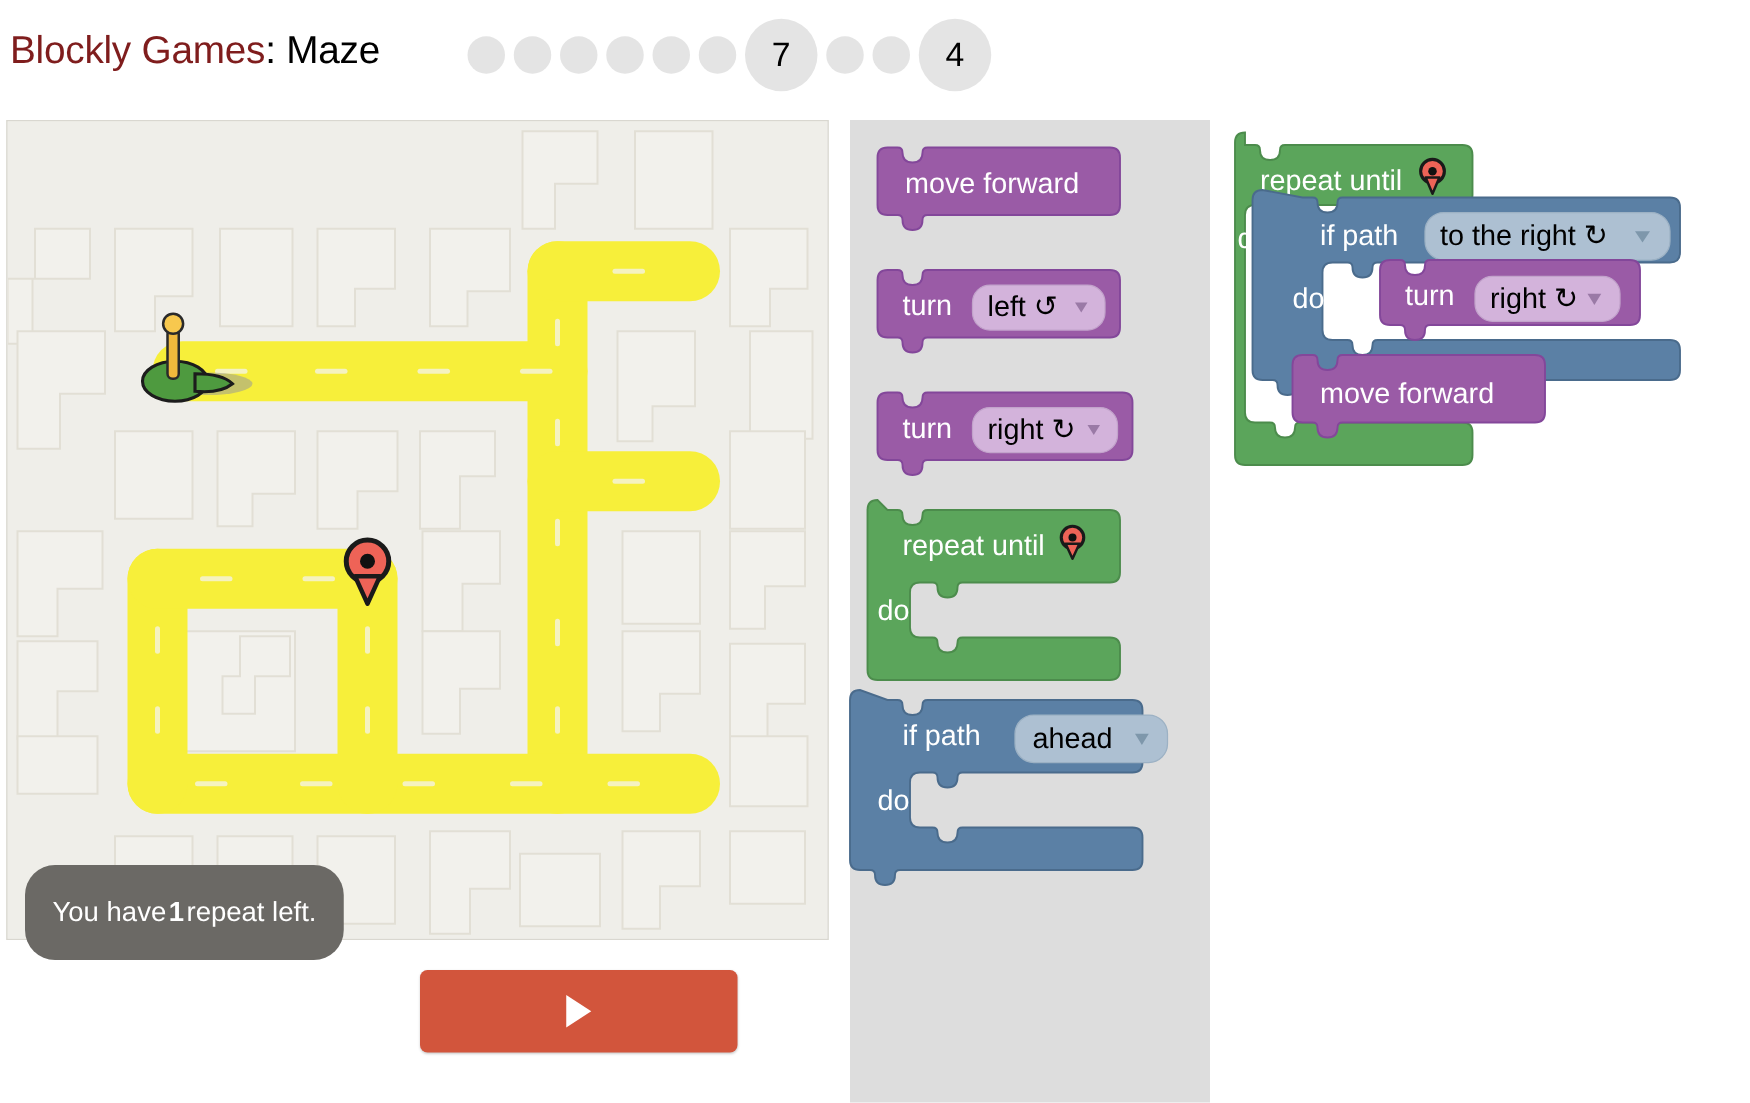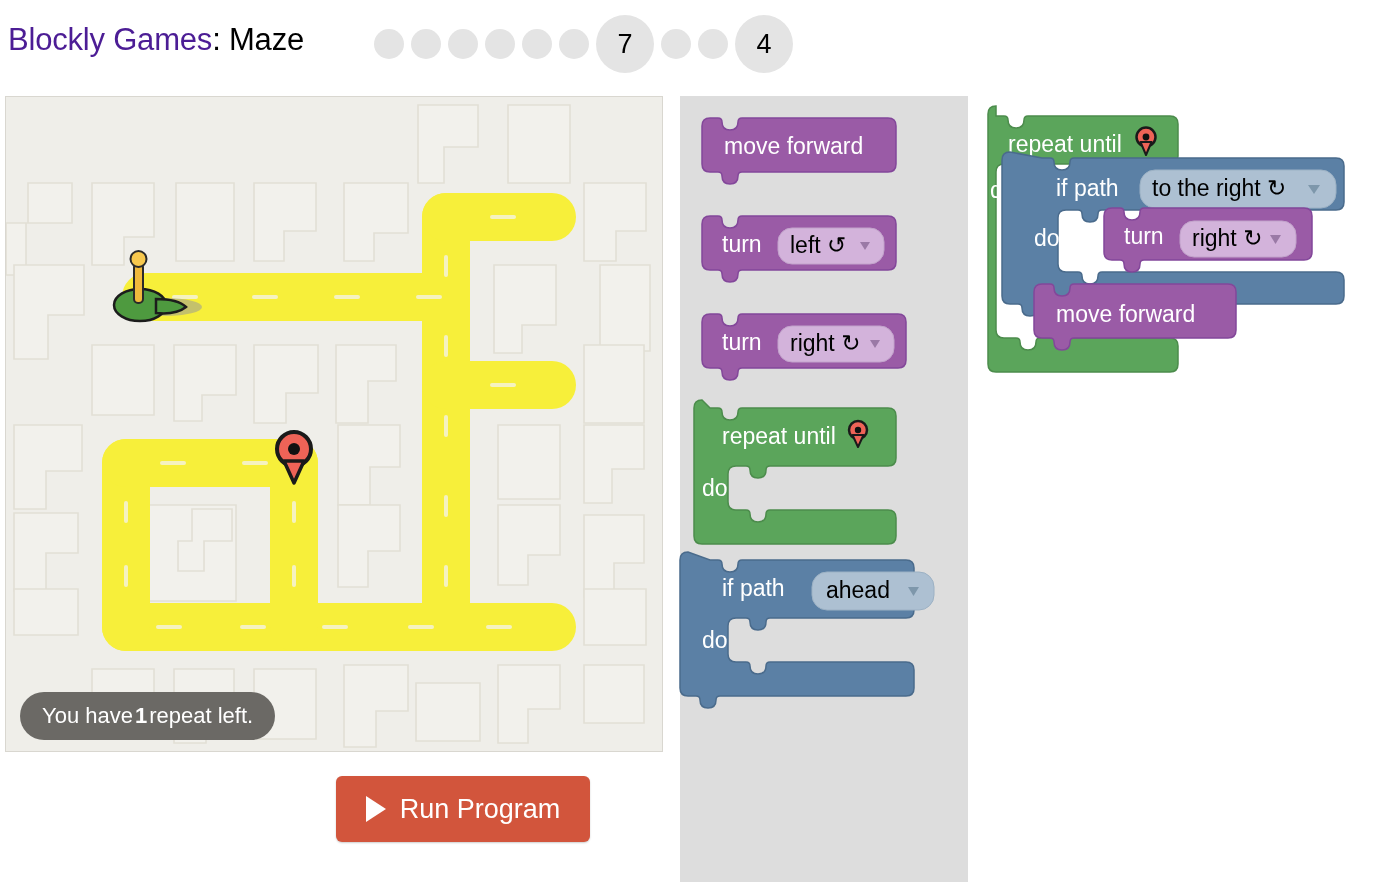--- a/index.html
+++ b/index.html
@@ -22,21 +22,21 @@
     width: 1400px; height: 90px;
   }
   #title-wrap {
     position: absolute;
     left: 8px; top: 22px;
     font-size: 31px;
     white-space: nowrap;
     letter-spacing: -0.2px;
   }
   #brand-link {
-    color: #4c1d95;
+    color: #7f1d1d;
     text-decoration: none;
     font-size: 31px;
   }
   #title-sep, #title-level {
     color: #000000;
     font-size: 31px;
   }
   #level-dots {
     position: absolute;
     left: 374px; top: 12px;
@@ -70,21 +70,21 @@
     border: 1px solid #d9d7d0;
     box-sizing: border-box;
     overflow: hidden;
   }
   #maze-svg { display: block; }
 
   #maze-status {
     position: absolute;
     left: 20px; top: 692px;
     height: 48px;
-    padding: 0 22px;
+    padding: 14px 22px;
     border-radius: 24px;
     background: #6b6965;
     color: #ffffff;
     font-size: 22px;
     display: flex;
     align-items: center;
     white-space: nowrap;
   }
   #maze-status b { font-weight: bold; padding: 0 2px; }
 
@@ -284,21 +284,20 @@
 </div>
 
 <div id="maze-status">
   <span>You have </span>
     <b>1</b>
     <span> repeat left.</span>
 </div>
 
 <button id="run-button">
   <span id="run-icon"></span>
-  <span>Run Program</span>
 </button>
 
 <div id="blockly-area">
 
   <div id="toolbox-flyout">
     <svg class="blk-svg" width="288" height="786" viewBox="0 0 288 786" xmlns="http://www.w3.org/2000/svg">
 
       <g>
         <path d="M30 22 h8 q4 0 4 4 q0 8 8 8 q8 0 8 -8 q0 -4 4 -4 h146 q8 0 8 8 v38 q0 8 -8 8 h-146 q-4 0 -4 4 q0 8 -8 8 q-8 0 -8 -8 q0 -4 -4 -4 h-8 q-8 0 -8 -8 v-38 q0 -8 8 -8 z" fill="#9a5ba6" stroke="#83479a" stroke-width="1.5"></path>
         <text class="blk-text" x="44" y="58">move forward</text>

